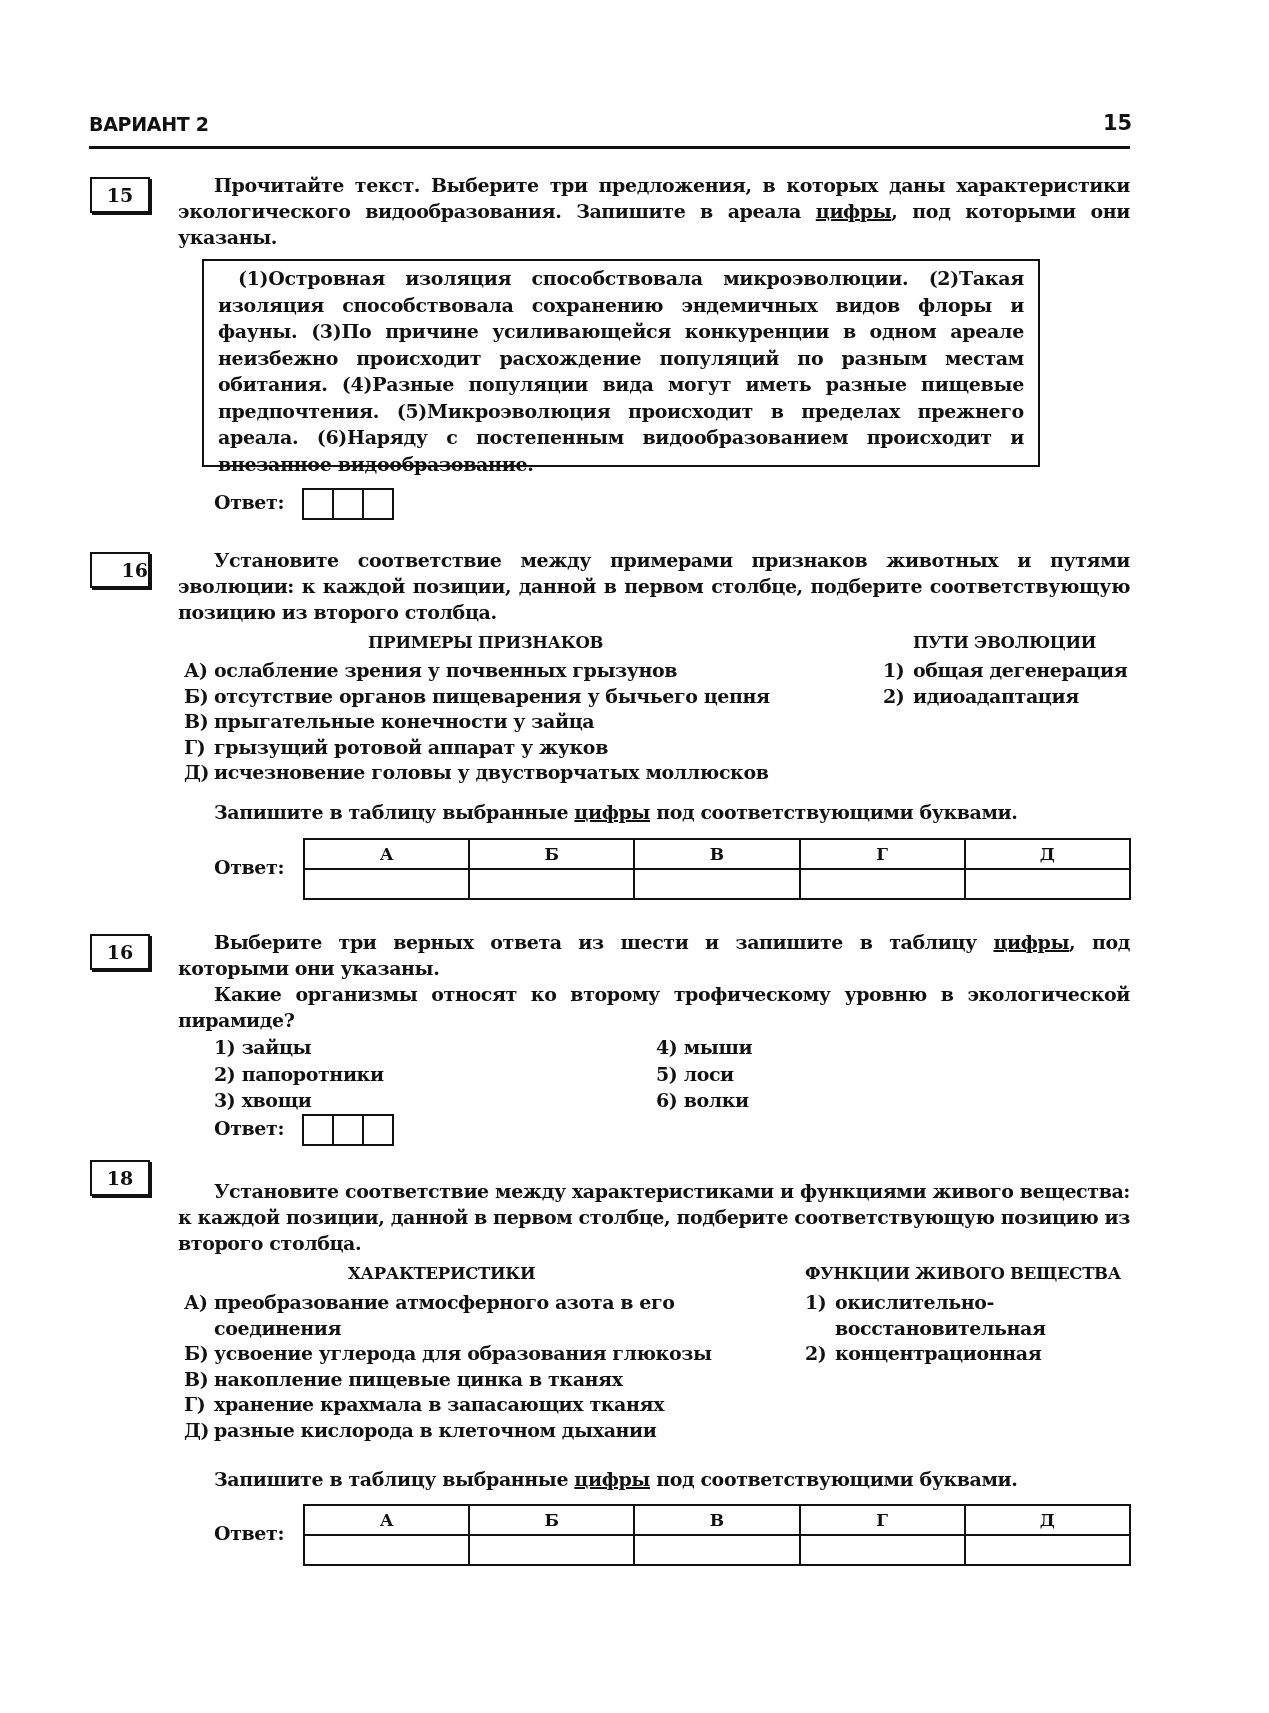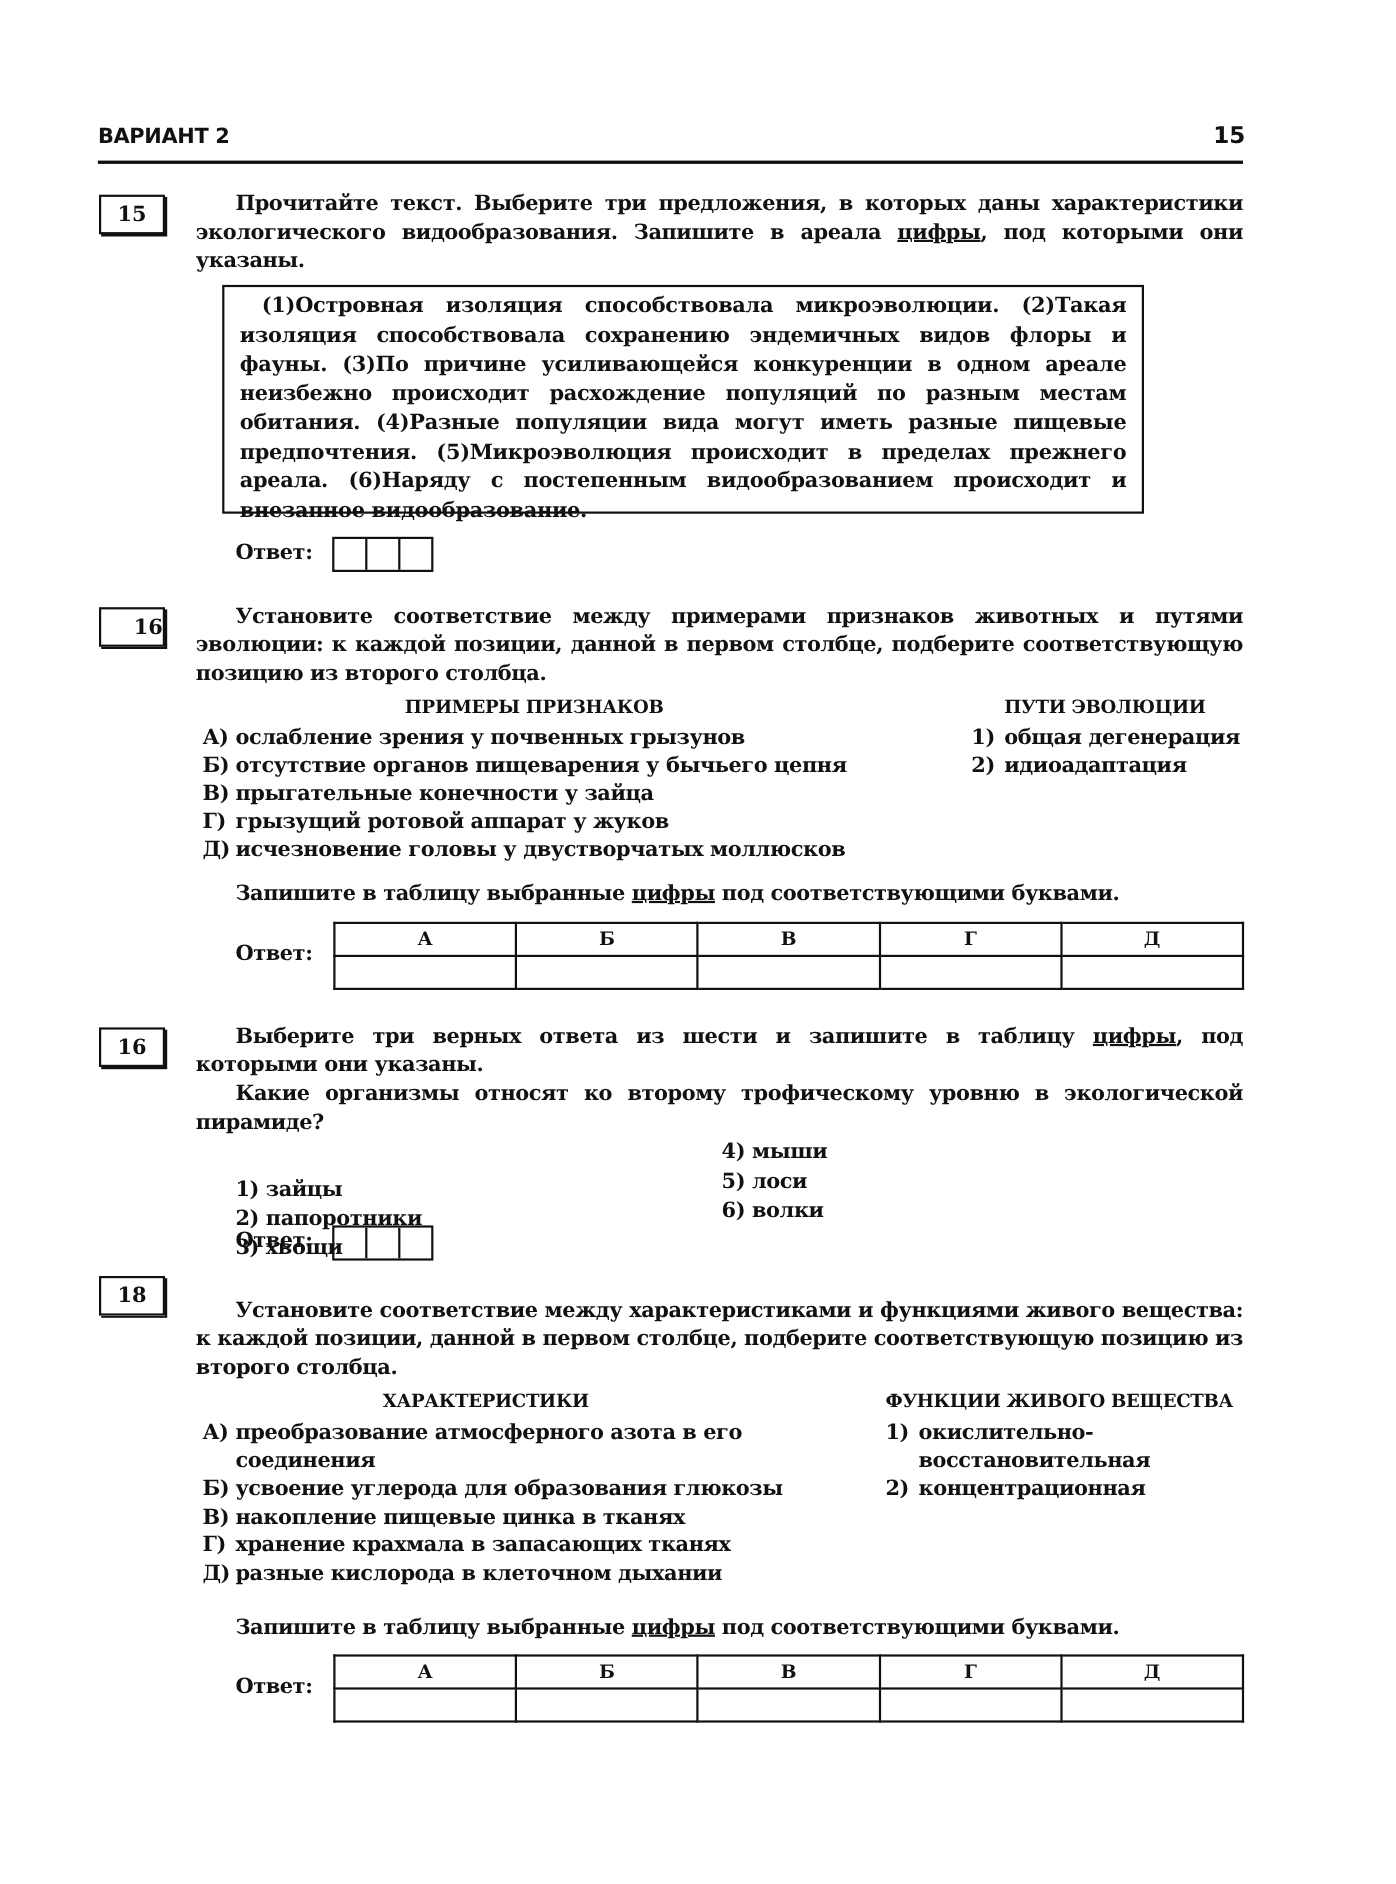--- a/index.html
+++ b/index.html
@@ -129,21 +129,21 @@
     <td></td>
     <td></td>
   </tr>
 </tbody>
   </table>
 
 <div class="qnum" style="top:934px;">16</div>
 <div class="para" style="top:929px;"><span class="ind"></span><span>Выберите три верных ответа из шести и запишите в таблицу </span><span class="u">цифры</span><span>, под которыми они указаны.</span></div>
 <div class="para" style="top:981px;"><span class="ind"></span><span>Какие организмы относят ко второму трофическому уровню в экологической пирамиде?</span></div>
 
-<div class="opts" style="left:214px; top:1068px;">
+<div class="opts" style="left:214px; top:1034px;">
   <div><span>1)</span> <span>зайцы</span></div>
   <div><span>2)</span> <span>папоротники</span></div>
   <div><span>3)</span> <span>хвощи</span></div>
 </div>
 <div class="opts" style="left:656px; top:1034px;">
   <div><span>4)</span> <span>мыши</span></div>
   <div><span>5)</span> <span>лоси</span></div>
   <div><span>6)</span> <span>волки</span></div>
 </div>
 

